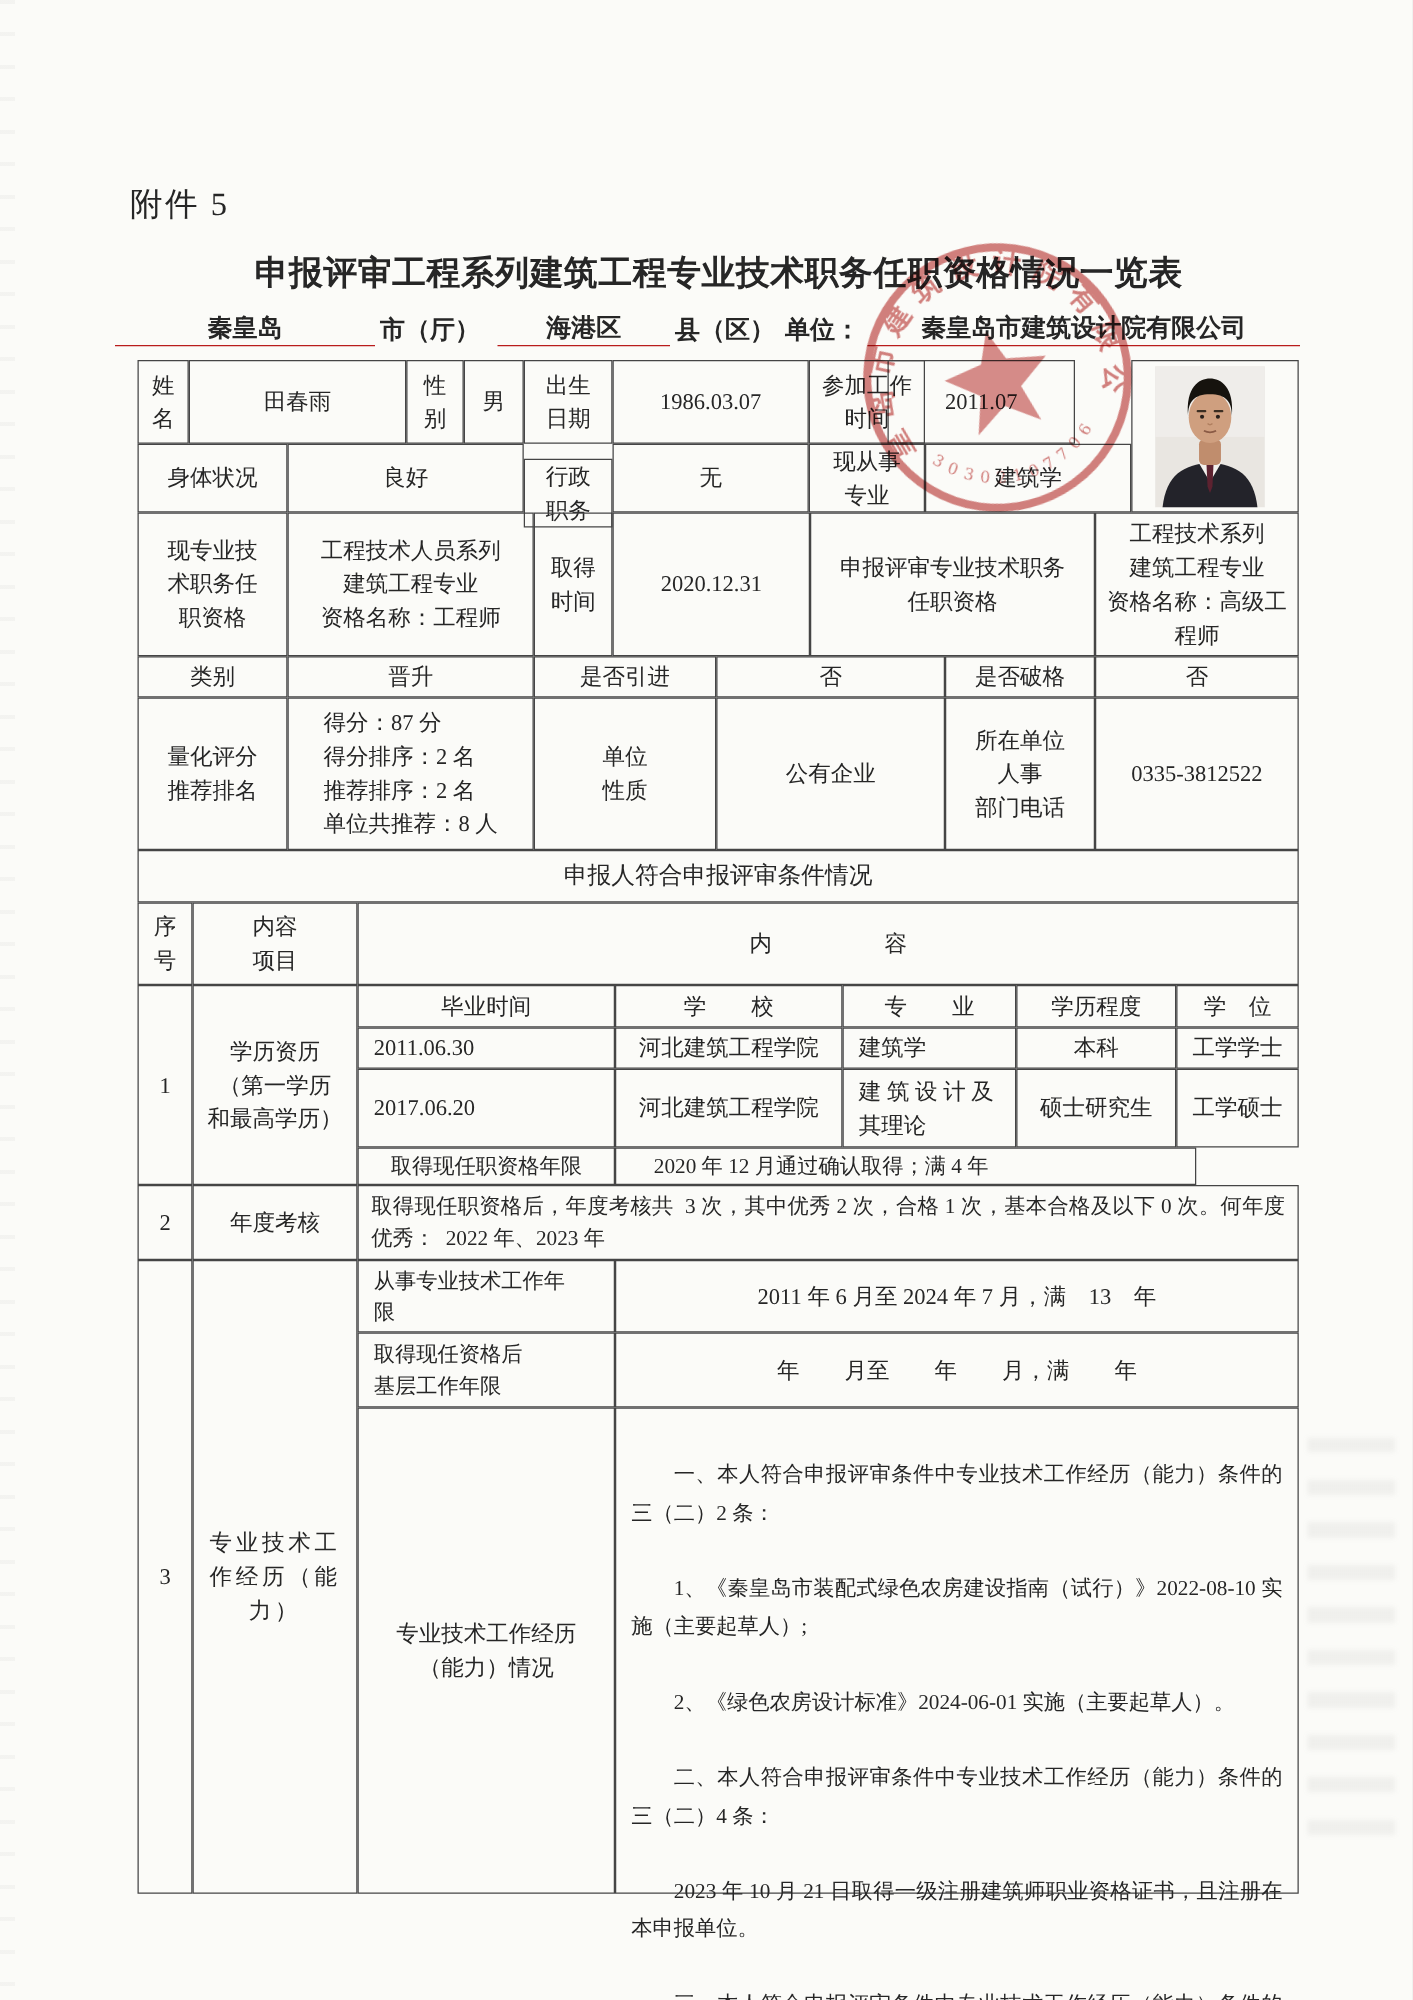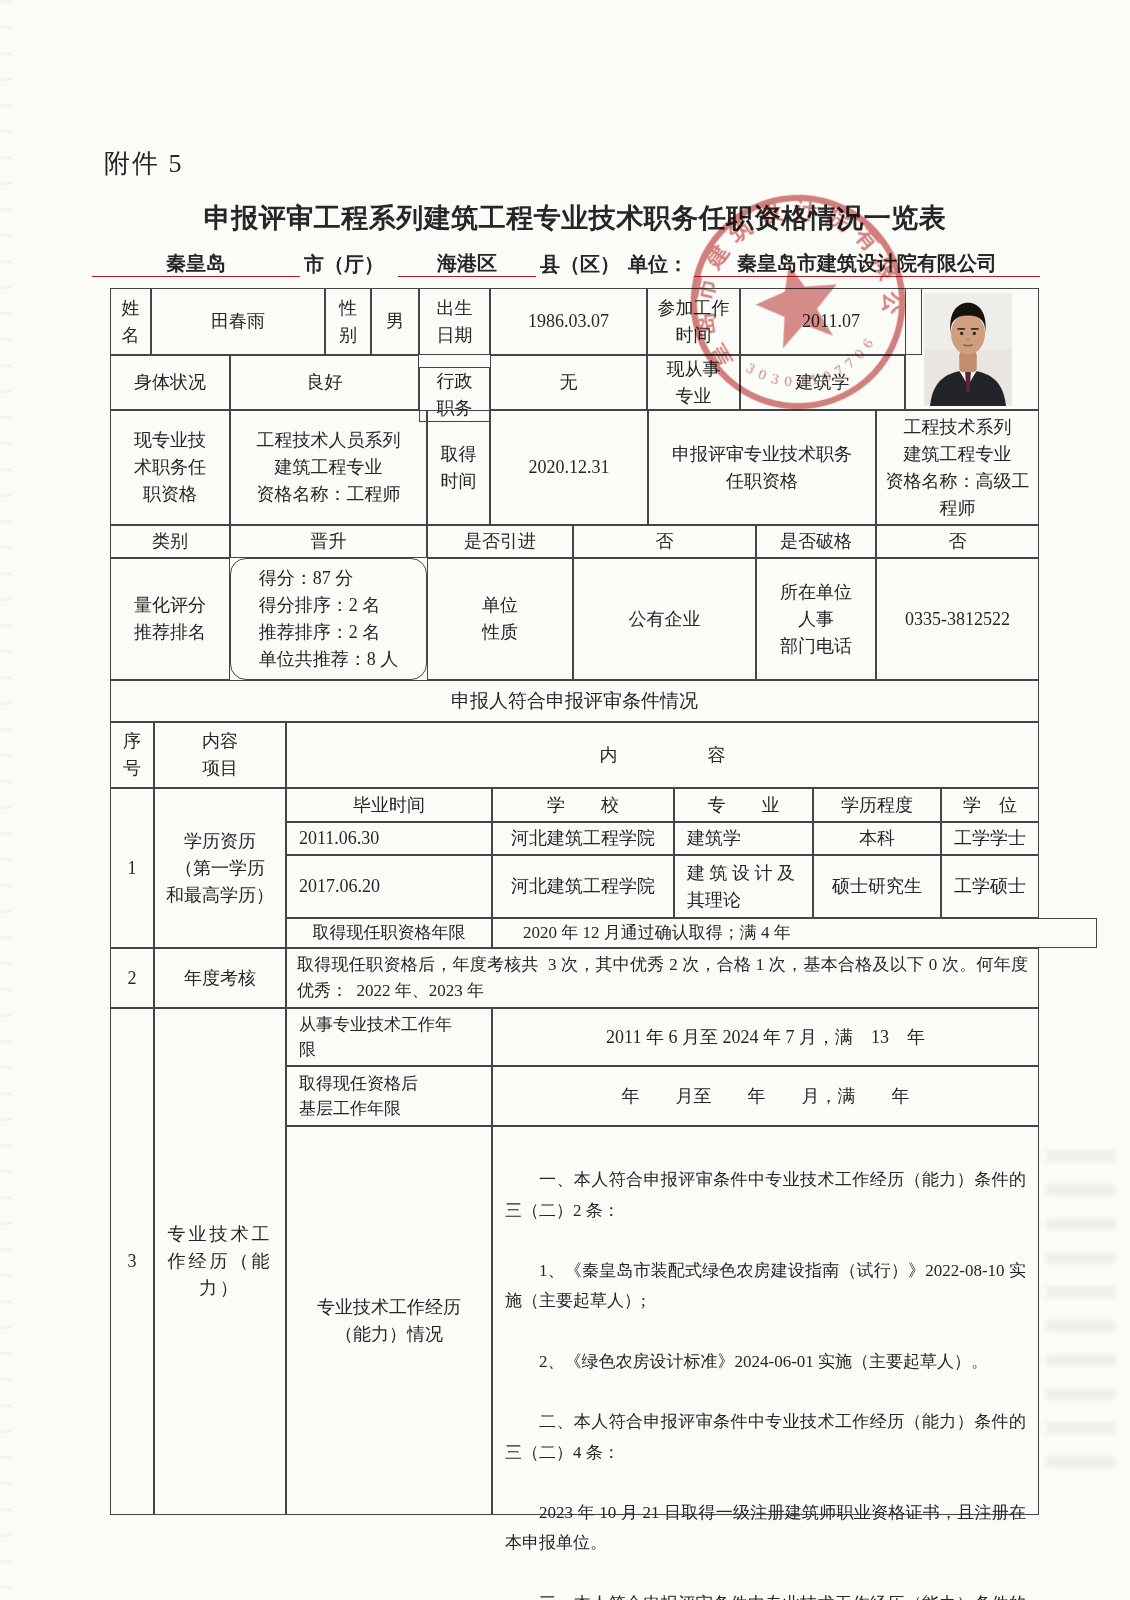--- a/index.html
+++ b/index.html
@@ -20,21 +20,21 @@
   .subtitle .u{border-bottom:1px solid #b91c1c;text-align:center;}
   .subtitle .seg1{width:208px;}
   .subtitle .plain{padding:0 4px;white-space:nowrap;}
   .subtitle .seg2{width:138px;margin-left:10px;}
   .subtitle .seg3{flex:1;margin-left:2px;white-space:nowrap;}
   .tbl{position:absolute;left:110px;top:288px;width:929px;height:1222px;}
   .cell{position:absolute;box-sizing:border-box;border:1.5px solid #454545;
     display:flex;align-items:center;justify-content:center;
     text-align:center;white-space:pre-line;font-size:18px;line-height:1.5;padding:2px;}
   .al{justify-content:flex-start;text-align:left;padding-left:12px;}
-  .blockl{text-align:left;border-radius:16px;}
+  .blockl{text-align:left;}
   .pw{white-space:pre-wrap;}
   .sm{font-size:17px;}
   .paras{align-items:flex-start;justify-content:flex-start;display:block;
     text-align:justify;padding:8px 12px 0 12px;font-size:17px;line-height:1.78;}
   .paras p{margin:0;text-indent:2em;}
   .photo-wrap{position:absolute;left:923px;top:293px;width:90px;height:113px;}
   .stamp{position:absolute;left:686px;top:190px;width:224px;height:224px;
     transform:rotate(-14deg);opacity:.72;mix-blend-mode:multiply;filter:blur(.3px);}
 </style>
 </head>
@@ -62,21 +62,21 @@
 名</div>
     <div class="cell" style="left:41px;top:0;width:174px;height:67px">田春雨</div>
     <div class="cell" style="left:215px;top:0;width:46px;height:67px">性
 别</div>
     <div class="cell" style="left:261px;top:0;width:48px;height:67px">男</div>
     <div class="cell" style="left:309px;top:0;width:71px;height:67px">出生
 日期</div>
     <div class="cell" style="left:380px;top:0;width:157px;height:67px">1986.03.07</div>
     <div class="cell" style="left:537px;top:0;width:93px;height:67px">参加工作
 时间</div>
-    <div class="cell" style="left:630px;top:0;width:182px;height:67px">2011.07</div>
+    <div class="cell" style="left:600px;top:0;width:150px;height:67px">2011.07</div>
     <div class="cell" style="left:795px;top:0;width:134px;height:122px"></div>
 
     <div class="cell" style="left:0;top:67px;width:120px;height:55px">身体状况</div>
     <div class="cell" style="left:120px;top:67px;width:189px;height:55px">良好</div>
     <div class="cell" style="left:309px;top:79px;width:71px;height:55px">行政
 职务</div>
     <div class="cell" style="left:380px;top:67px;width:157px;height:55px">无</div>
     <div class="cell" style="left:537px;top:67px;width:93px;height:55px">现从事
 专业</div>
     <div class="cell" style="left:630px;top:67px;width:165px;height:55px">建筑学</div>
@@ -143,21 +143,21 @@
     <div class="cell" style="left:831px;top:534px;width:98px;height:33px">工学学士</div>
 
     <div class="cell al" style="left:176px;top:567px;width:206px;height:63px">2017.06.20</div>
     <div class="cell" style="left:382px;top:567px;width:182px;height:63px">河北建筑工程学院</div>
     <div class="cell al" style="left:564px;top:567px;width:139px;height:63px">建 筑 设 计 及
 其理论</div>
     <div class="cell" style="left:703px;top:567px;width:128px;height:63px">硕士研究生</div>
     <div class="cell" style="left:831px;top:567px;width:98px;height:63px">工学硕士</div>
 
     <div class="cell sm" style="left:176px;top:630px;width:206px;height:30px">取得现任职资格年限</div>
-    <div class="cell al pw sm" style="left:382px;top:630px;width:605px;height:30px;padding-left:30px">2020 年 12 月通过确认取得；满 4 年</div>
+    <div class="cell al pw sm" style="left:382px;top:630px;width:465px;height:30px;padding-left:30px">2020 年 12 月通过确认取得；满 4 年</div>
 
     <div class="cell" style="left:0;top:660px;width:44px;height:60px">2</div>
     <div class="cell" style="left:44px;top:660px;width:132px;height:60px">年度考核</div>
     <div class="cell al pw sm" style="left:176px;top:660px;width:753px;height:60px;text-align:justify;padding:4px 10px;line-height:1.55">取得现任职资格后，年度考核共  3 次，其中优秀 2 次，合格 1 次，基本合格及以下 0 次。何年度优秀：  2022 年、2023 年</div>
 
     <div class="cell" style="left:0;top:720px;width:44px;height:507px">3</div>
     <div class="cell" style="left:44px;top:720px;width:132px;height:507px;letter-spacing:3px">专业技术工
 作经历（能
 力）</div>
 

